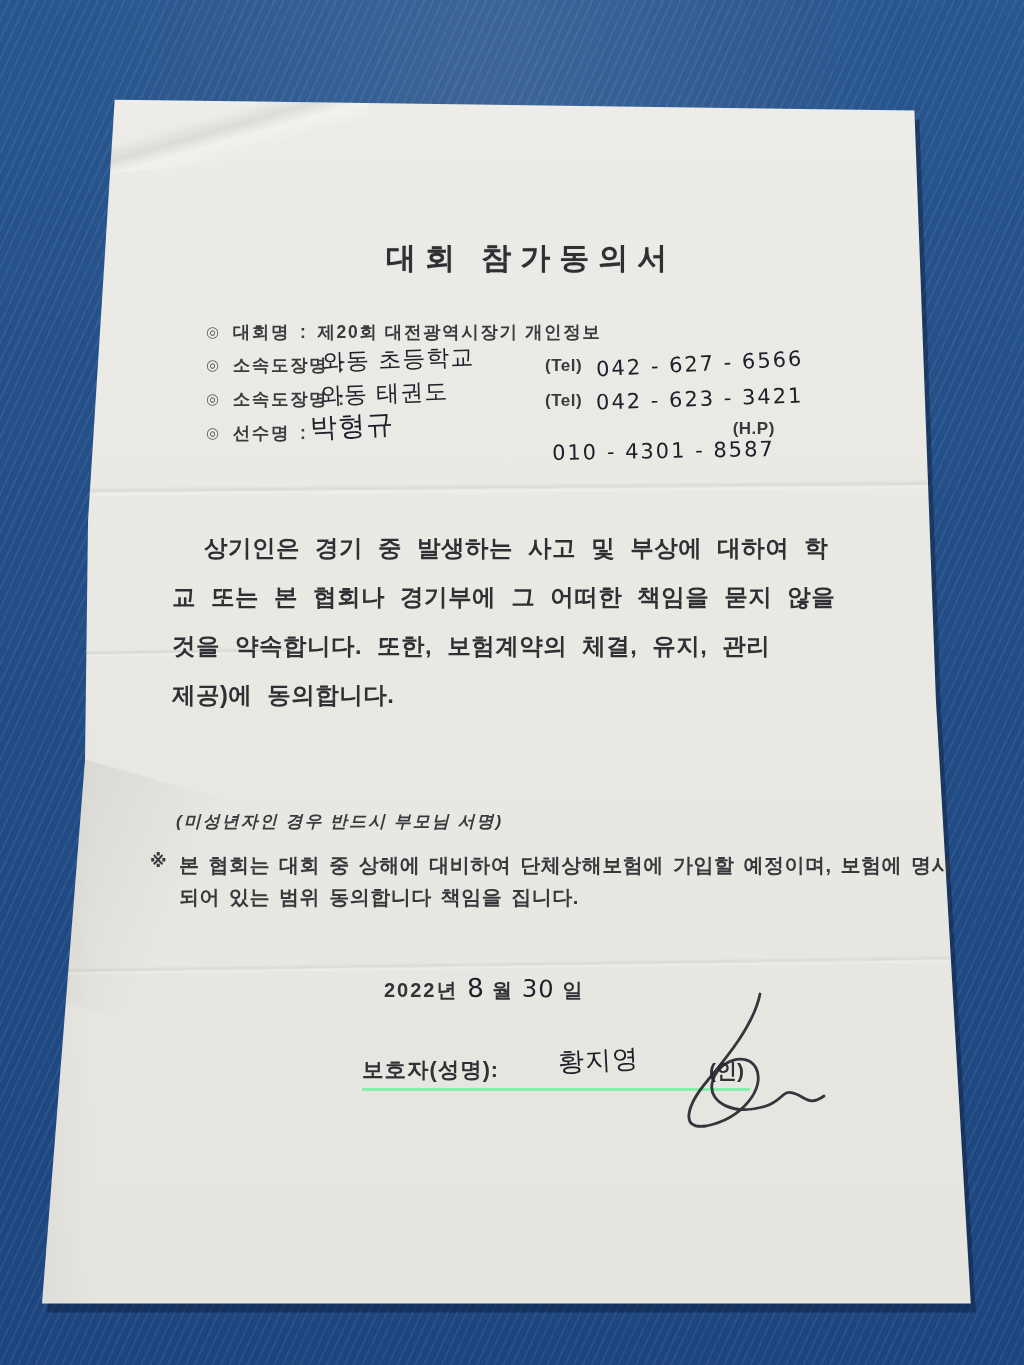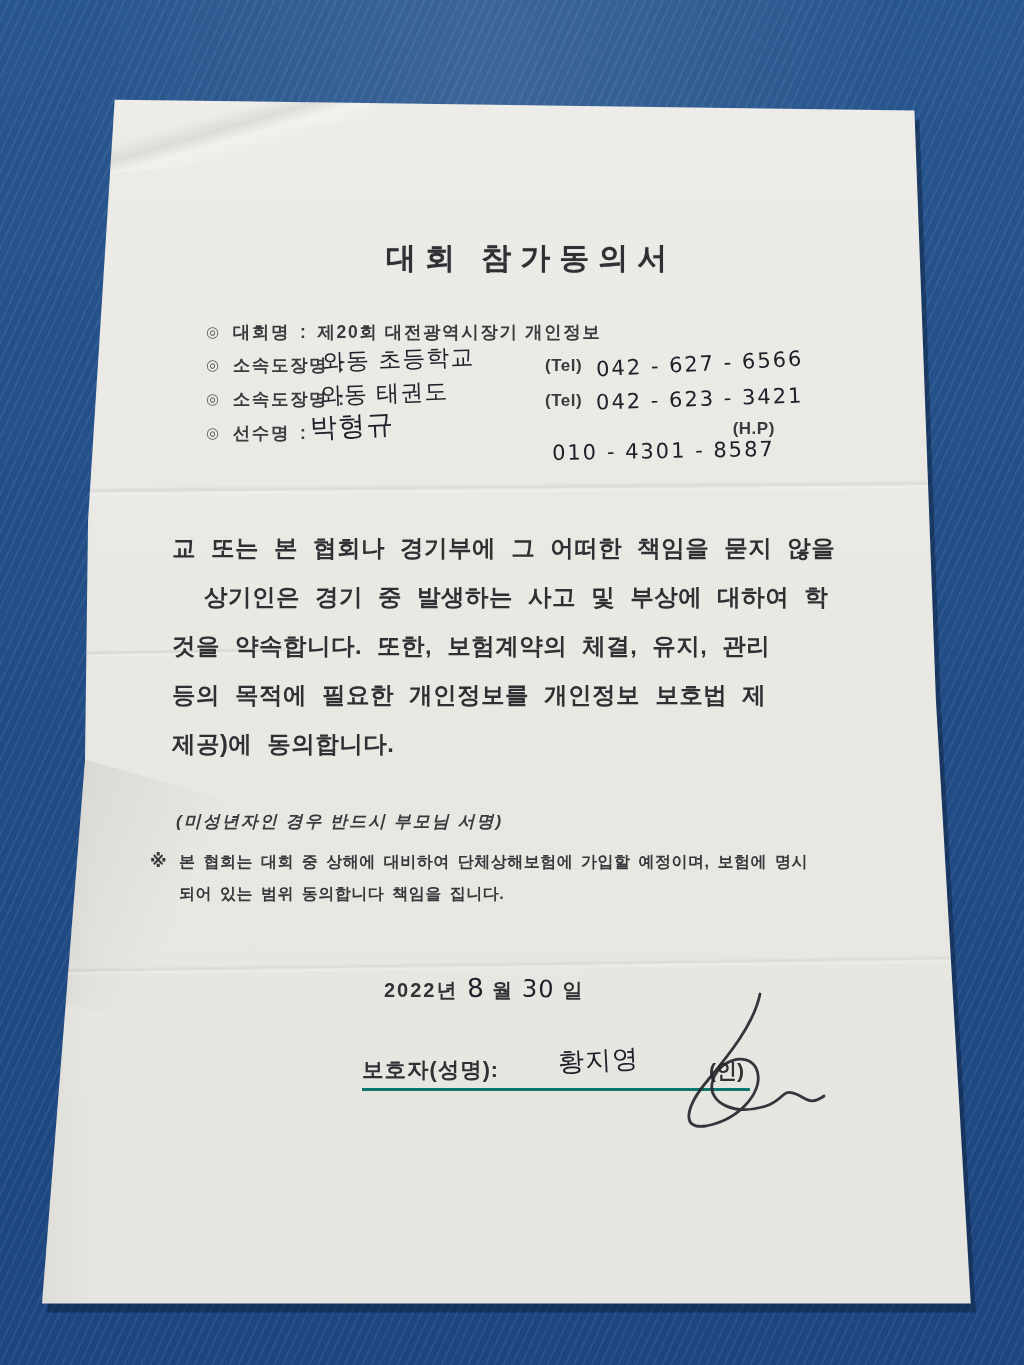--- a/index.html
+++ b/index.html
@@ -62,24 +62,24 @@
   .hand{
     font-family:cursive, "DejaVu Sans", sans-serif;
     font-weight:400;color:#20202a;letter-spacing:1px;
   }
   .hv{font-size:23px;}
   .tel-group{display:flex;align-items:flex-end;}
   .tel-label{font-size:17px;font-weight:700;letter-spacing:0.5px;color:#3b3b3f;}
   .tel-num{font-size:21px;margin-left:14px;letter-spacing:2px;}
   .body-line{white-space:nowrap;font-size:23.5px;font-weight:700;letter-spacing:0.5px;word-spacing:8px;color:#303034;}
   .minor-note{font-size:17px;font-weight:700;letter-spacing:2px;color:#3a3a3e;font-style:italic;}
-  .ins-note{font-size:16px;font-weight:700;letter-spacing:0.5px;word-spacing:3px;color:#38383c;white-space:nowrap;}
+  .ins-note{font-size:20px;font-weight:700;letter-spacing:0.5px;word-spacing:3px;color:#38383c;white-space:nowrap;}
   .date-row{display:flex;align-items:baseline;font-size:20px;font-weight:800;letter-spacing:2px;color:#333337;justify-content:flex-end;}
   .date-hand{font-size:26px;margin:0 8px;}
-  .sig-line{left:362px;top:1046px;width:388px;height:42px;border-bottom:3px solid #0f766e;text-decoration:underline;}
+  .sig-line{left:362px;top:1046px;width:388px;height:42px;border-bottom:3px solid #86efac;text-decoration:underline;}
   .sig-label{position:absolute;left:0;bottom:4px;font-size:21.5px;font-weight:800;letter-spacing:1px;color:#313135;}
   .sig-name{position:absolute;left:196px;bottom:10px;font-size:26px;transform:rotate(-3deg);}
   .sig-seal{position:absolute;right:6px;bottom:3px;font-size:21px;font-weight:800;color:#313135;}
   svg.signature{position:absolute;left:628px;top:990px;width:200px;height:150px;overflow:visible;}
 </style>
 </head>
 <body>
 
 <div id="scene">
   <div class="tarp"></div>
@@ -131,24 +131,23 @@
       <span>선수명</span>
       <span class="colon">:</span>
     </div>
     <span class="abs hand" style="left:310px;top:408px;font-size:27px;transform:rotate(-3deg);">박형규</span>
     <div class="abs tel-group" style="left:538px;top:419px;flex-direction:column;">
       <span class="tel-label">(H.P)</span>
       <span class="hand tel-num" style="transform:rotate(-1deg);">010 - 4301 - 8587</span>
     </div>
 
     <div class="abs" style="left:172px;top:524px;width:660px;line-height:49px;">
+      <div class="body-line" style="padding-left:32px;">상기인은 경기 중 발생하는 사고 및 부상에 대하여 학</div>
       <div class="body-line">교 또는 본 협회나 경기부에 그 어떠한 책임을 묻지 않을</div>
-      <div class="body-line" style="padding-left:32px;">상기인은 경기 중 발생하는 사고 및 부상에 대하여 학</div>
       <div class="body-line">것을 약속합니다. 또한, 보험계약의 체결, 유지, 관리</div>
-      <div class="body-line">등의 목적에 필요한 개인정보를 개인정보 보호법 제</div>
       <div class="body-line">제공)에 동의합니다.</div>
     </div>
 
     <div class="abs minor-note" style="left:176px;top:810px;">(미성년자인 경우 반드시 부모님 서명)</div>
 
     <span class="abs ins-note" style="left:150px;top:851px;font-size:17px;">※</span>
     <div class="abs ins-note" style="left:179px;top:852px;">본 협회는 대회 중 상해에 대비하여 단체상해보험에 가입할 예정이며, 보험에 명시</div>
     <div class="abs ins-note" style="left:179px;top:884px;">되어 있는 범위 동의합니다 책임을 집니다.</div>
 
     <div class="abs date-row" style="left:384px;top:973px;">

